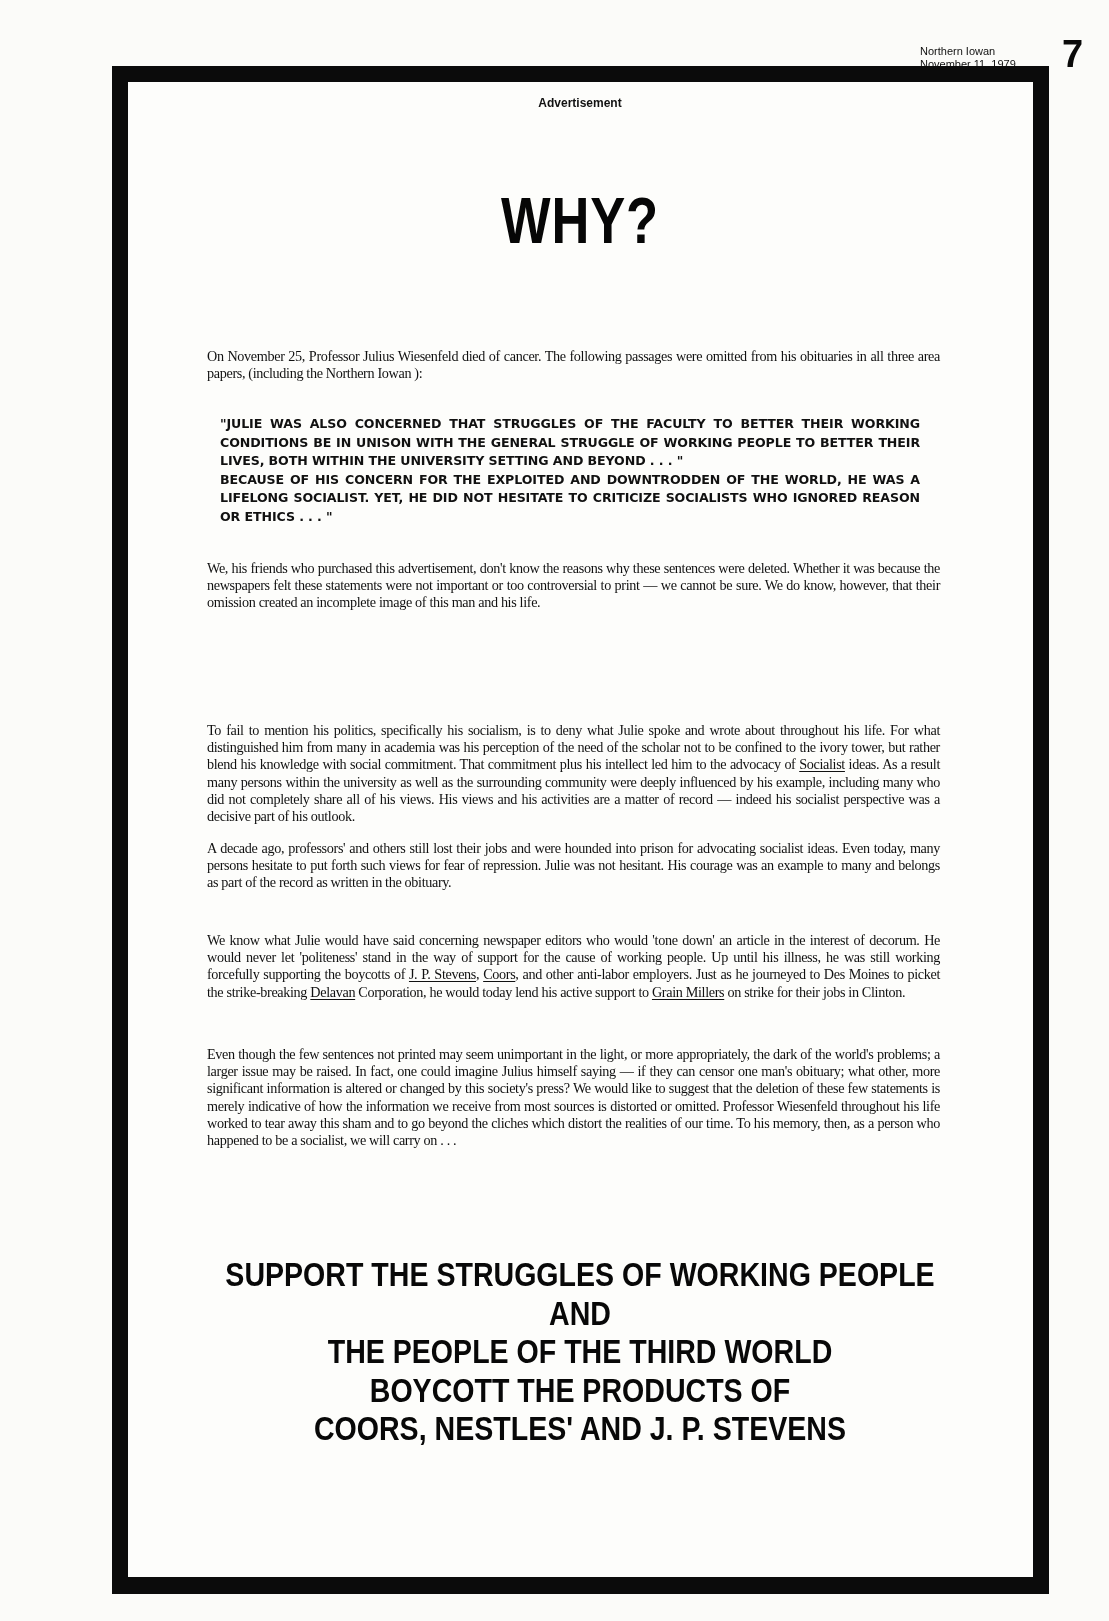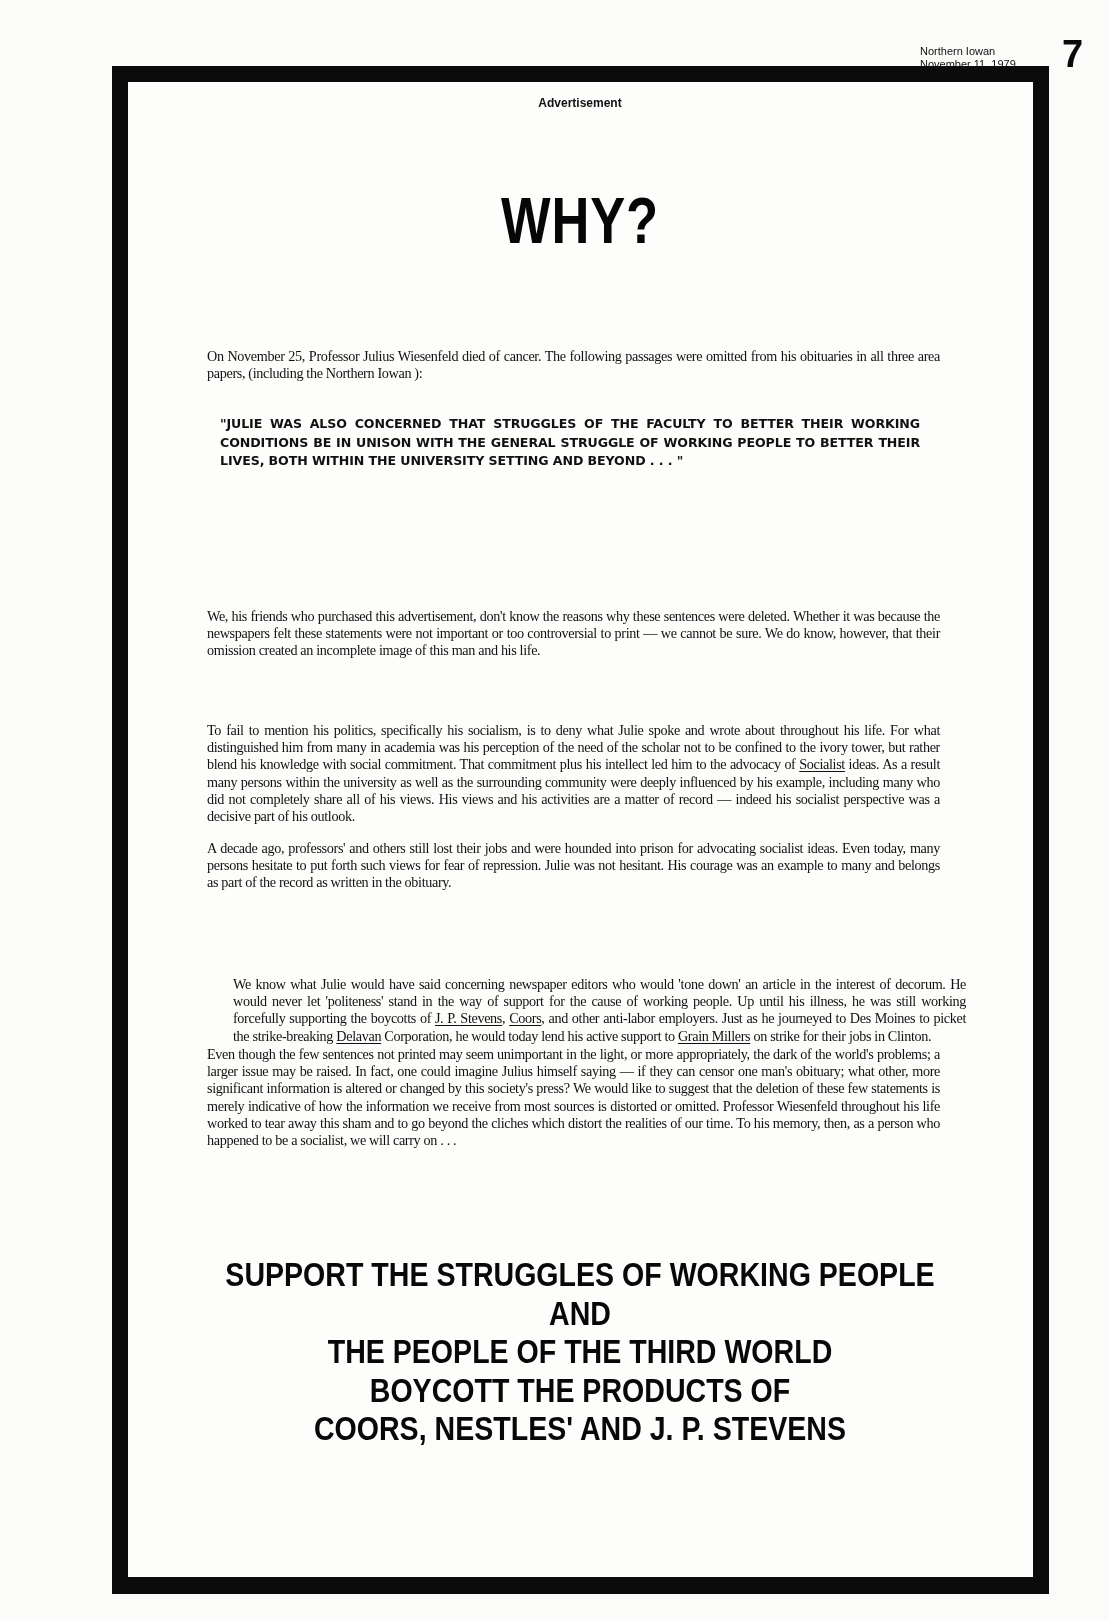--- a/index.html
+++ b/index.html
@@ -127,31 +127,32 @@
 <div class="frame"></div>
 
 <div class="ad-label">Advertisement</div>
 
 <div class="headline">WHY?</div>
 
 <div class="body-text" style="top:348px;">On November 25, Professor Julius Wiesenfeld died of cancer. The following passages were omitted from his obituaries in all three area papers, (including the Northern Iowan ):</div>
 
 <div class="quote" style="top:415px;">
   <p>"JULIE WAS ALSO CONCERNED THAT STRUGGLES OF THE FACULTY TO BETTER THEIR WORKING CONDITIONS BE IN UNISON WITH THE GENERAL STRUGGLE OF WORKING PEOPLE TO BETTER THEIR LIVES, BOTH WITHIN THE UNIVERSITY SETTING AND BEYOND . . . "</p>
+  <p>BECAUSE OF HIS CONCERN FOR THE EXPLOITED AND DOWNTRODDEN OF THE WORLD, HE WAS A LIFELONG SOCIALIST. YET, HE DID NOT HESITATE TO CRITICIZE SOCIALISTS WHO IGNORED REASON OR ETHICS . . . "</p>
 </div>
 
-<div class="body-text" style="top:608px;">We, his friends who purchased this advertisement, don't know the reasons why these sentences were deleted. Whether it was because the newspapers felt these statements were not important or too controversial to print — we cannot be sure. We do know, however, that their omission created an incomplete image of this man and his life.</div>
+<div class="body-text" style="top:560px;">We, his friends who purchased this advertisement, don't know the reasons why these sentences were deleted. Whether it was because the newspapers felt these statements were not important or too controversial to print — we cannot be sure. We do know, however, that their omission created an incomplete image of this man and his life.</div>
 
 <div class="body-text" style="top:722px;">
   <span>To fail to mention his politics, specifically his socialism, is to deny what Julie spoke and wrote about throughout his life. For what distinguished him from many in academia was his perception of the need of the scholar not to be confined to the ivory tower, but rather blend his knowledge with social commitment. That commitment plus his intellect led him to the advocacy of </span><span class="u">Socialist</span><span> ideas. As a result many persons within the university as well as the surrounding community were deeply influenced by his example, including many who did not completely share all of his views. His views and his activities are a matter of record — indeed his socialist perspective was a decisive part of his outlook.</span>
 </div>
 
 <div class="body-text" style="top:840px;">A decade ago, professors' and others still lost their jobs and were hounded into prison for advocating socialist ideas. Even today, many persons hesitate to put forth such views for fear of repression. Julie was not hesitant. His courage was an example to many and belongs as part of the record as written in the obituary.</div>
 
-<div class="body-text" style="top:976px;margin-left:26px;">
+<div class="body-text" style="top:932px;">
   <span>We know what Julie would have said concerning newspaper editors who would 'tone down' an article in the interest of decorum. He would never let 'politeness' stand in the way of support for the cause of working people. Up until his illness, he was still working forcefully supporting the boycotts of </span><span class="u">J. P. Stevens</span><span>, </span><span class="u">Coors</span><span>, and other anti-labor employers. Just as he journeyed to Des Moines to picket the strike-breaking </span><span class="u">Delavan</span><span> Corporation, he would today lend his active support to </span><span class="u">Grain Millers</span><span> on strike for their jobs in Clinton.</span>
 </div>
 
 <div class="body-text" style="top:1046px;">Even though the few sentences not printed may seem unimportant in the light, or more appropriately, the dark of the world's problems; a larger issue may be raised. In fact, one could imagine Julius himself saying — if they can censor one man's obituary; what other, more significant information is altered or changed by this society's press? We would like to suggest that the deletion of these few statements is merely indicative of how the information we receive from most sources is distorted or omitted. Professor Wiesenfeld throughout his life worked to tear away this sham and to go beyond the cliches which distort the realities of our time. To his memory, then, as a person who happened to be a socialist, we will carry on . . .</div>
 
 <div class="slogan">
   <div>SUPPORT THE STRUGGLES OF WORKING PEOPLE</div>
   <div>AND</div>
   <div>THE PEOPLE OF THE THIRD WORLD</div>
   <div>BOYCOTT THE PRODUCTS OF</div>

